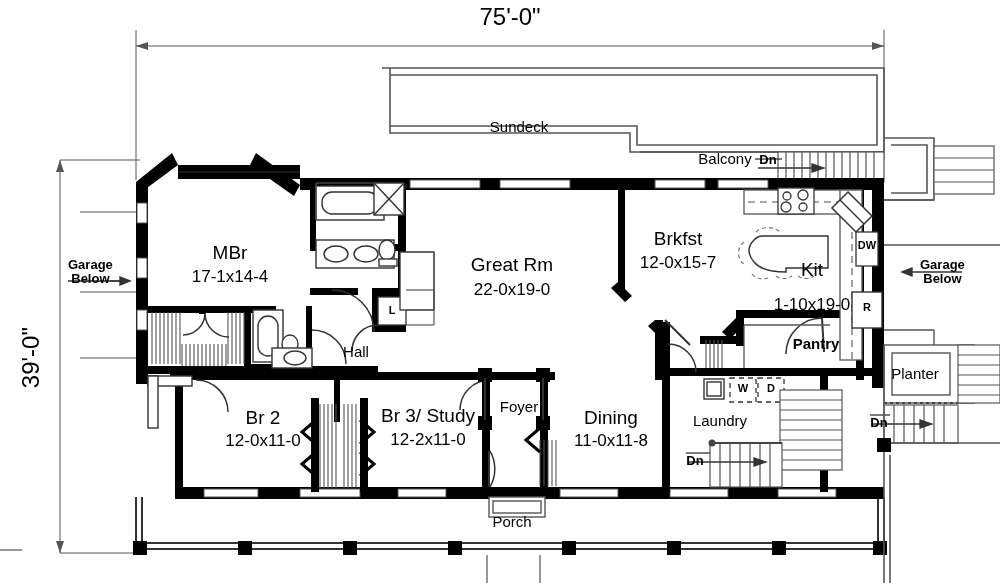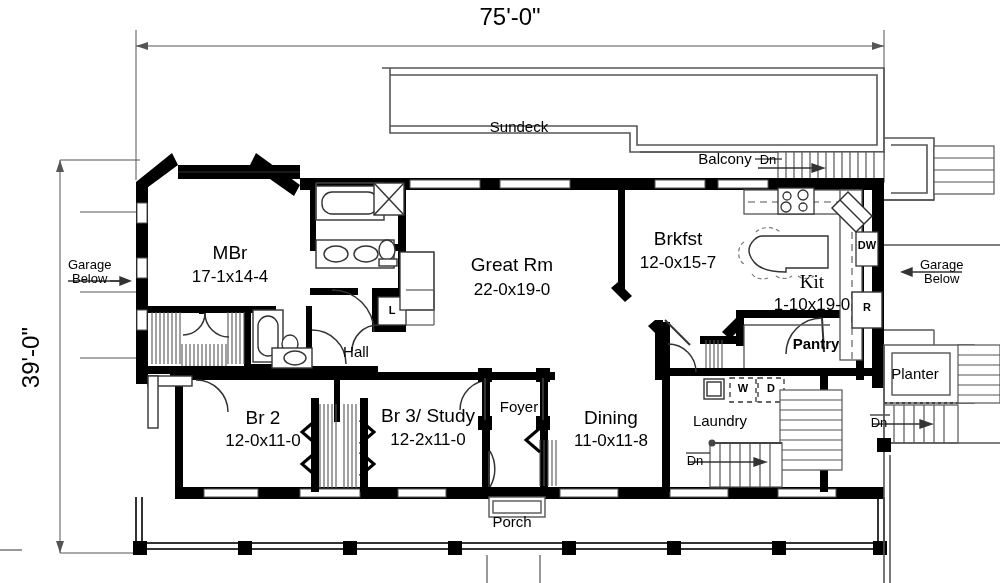--- a/index.html
+++ b/index.html
@@ -4,21 +4,21 @@
 <style>
   html,body{margin:0;padding:0;background:#ffffff;}
   body{font-family:"Liberation Sans",sans-serif;}
   #plan{position:relative;width:1000px;height:583px;background:#ffffff;overflow:hidden;}
   #plan svg{position:absolute;left:0;top:0;}
   .lbl{position:absolute;color:#000;white-space:nowrap;line-height:1.05;}
   .ctr{transform:translateX(-50%);text-align:center;}
   .rm-name{font-size:19px;}
   .rm-dim{font-size:17px;}
   .rm-sm{font-size:15px;}
-  .rm-xs{font-size:13px;}
+  .rm-xs{font-size:13px;font-weight:bold;}
   .rm-tiny{font-size:11px;font-weight:bold;}
   .dim-big{font-size:24px;}
   .two-line{text-align:center;}
   .vrot{transform:translateX(-50%) rotate(-90deg);transform-origin:center center;}
 </style>
 </head>
 <body>
 
 <div id="plan">
 
@@ -535,21 +535,21 @@
 
   <div class="lbl ctr rm-name" style="left:230px;top:243px;">MBr</div>
   <div class="lbl ctr rm-dim" style="left:230px;top:268px;">17-1x14-4</div>
 
   <div class="lbl ctr rm-name" style="left:512px;top:255px;">Great Rm</div>
   <div class="lbl ctr rm-dim" style="left:512px;top:281px;">22-0x19-0</div>
 
   <div class="lbl ctr rm-name" style="left:678px;top:229px;">Brkfst</div>
   <div class="lbl ctr rm-dim" style="left:678px;top:254px;">12-0x15-7</div>
 
-  <div class="lbl ctr rm-name" style="left:812px;top:272px;font-family:Liberation Serif, serif;">Kit</div>
+  <div class="lbl ctr rm-name" style="left:812px;top:260px;">Kit</div>
   <div class="lbl ctr rm-dim" style="left:812px;top:296px;">1-10x19-0</div>
 
   <div class="lbl ctr rm-name" style="left:263px;top:408px;">Br 2</div>
   <div class="lbl ctr rm-dim" style="left:263px;top:432px;">12-0x11-0</div>
 
   <div class="lbl ctr rm-name" style="left:428px;top:406px;">Br 3/ Study</div>
   <div class="lbl ctr rm-dim" style="left:428px;top:431px;">12-2x11-0</div>
 
   <div class="lbl ctr rm-name" style="left:611px;top:408px;">Dining</div>
   <div class="lbl ctr rm-dim" style="left:611px;top:432px;">11-0x11-8</div>

